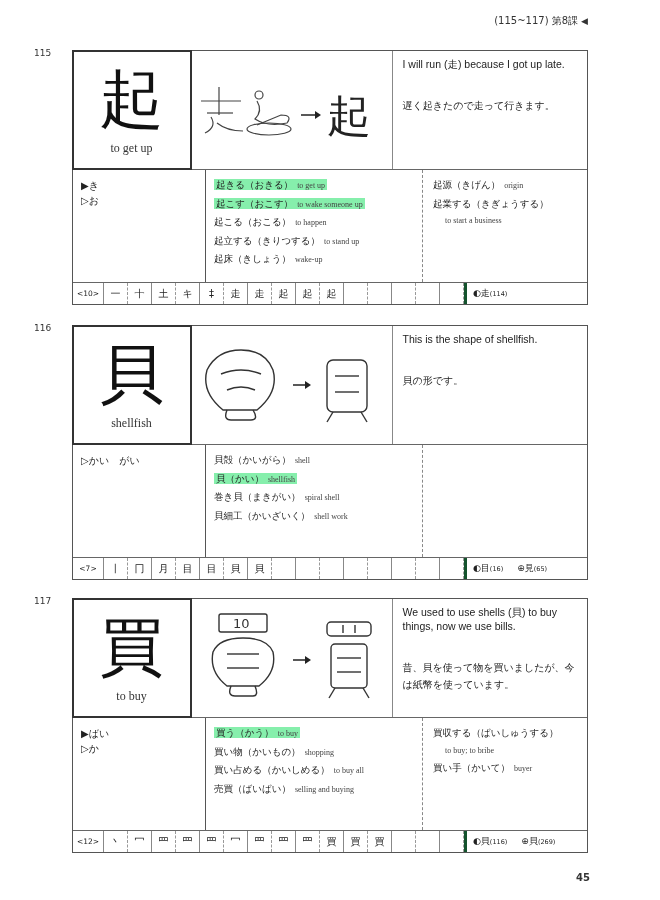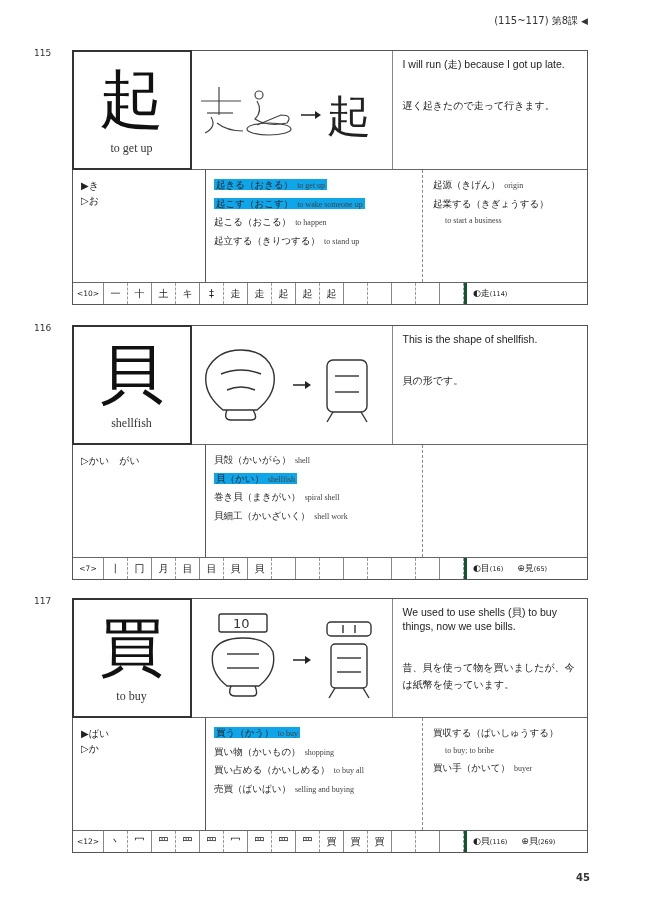--- a/index.html
+++ b/index.html
@@ -15,21 +15,21 @@
   .kanji-box { width:116px; border:2px solid #333; margin:-1.5px 0 -1px -1.5px; display:flex; flex-direction:column; align-items:center; justify-content:center; background:#fff; }
   .kanji-big { font-family:"DejaVu Serif", serif; font-size:64px; line-height:72px; color:#111; }
   .kanji-meaning { font-family:"Liberation Serif", serif; font-size:12px; color:#333; margin-top:6px; }
   .pic { width:200px; border-right:1px solid #888; display:flex; align-items:center; justify-content:center; }
   .expl { flex:1; padding:6px 10px; font-family:"Liberation Sans", sans-serif; font-size:10.5px; line-height:14px; color:#222; }
   .expl .jp { margin-top:26px; font-family:"DejaVu Sans", sans-serif; font-size:10px; line-height:17px; }
   .row-mid { display:flex; height:112px; border-bottom:1px solid #666; }
   .readings { width:116px; border-right:1.5px solid #555; padding:8px 8px; font-size:10px; line-height:15px; }
   .vocab1 { width:200px; border-right:1px dashed #888; padding:6px 8px; font-size:9.5px; line-height:17.5px; }
   .vocab2 { flex:1; padding:6px 10px; font-size:9.5px; line-height:17.5px; }
-  .vocab1 .hl { background:#0ea5e9; padding:0 2px; }
+  .vocab1 .hl { background:#86efac; padding:0 2px; }
   .en { font-family:"Liberation Serif", serif; font-size:8px; color:#444; margin-left:4px; }
   .en-line { font-family:"Liberation Serif", serif; font-size:8px; color:#444; padding-left:12px; }
   .row-strokes { display:flex; height:21px; }
   .cnt { width:30px; font-size:7.5px; display:flex; align-items:center; justify-content:center; border-right:1px solid #888; }
   .cell { width:23px; border-right:1px dashed #999; display:flex; align-items:center; justify-content:center; font-size:10px; color:#222; }
   .cell:nth-child(odd) { border-right-style:solid; border-right-color:#888; }
   .refs { flex:1; border-left:3px solid #14532d; display:flex; align-items:center; padding-left:6px; font-size:9px; gap:14px; }
   .refs small { font-size:6.5px; }
 </style>
 </head>
@@ -73,20 +73,21 @@
     <div class="row-mid">
       <div class="readings">
         <div>▶き</div>
         <div>▷お</div>
       </div>
       <div class="vocab1">
         <div><span class="hl"><span>起きる（おきる）</span><span class="en">to get up</span></span></div>
         <div><span class="hl"><span>起こす（おこす）</span><span class="en">to wake someone up</span></span></div>
         <div><span>起こる（おこる）</span><span class="en">to happen</span></div>
         <div><span>起立する（きりつする）</span><span class="en">to stand up</span></div>
+        <div><span>起床（きしょう）</span><span class="en">wake-up</span></div>
       </div>
       <div class="vocab2">
         <div><span>起源（きげん）</span><span class="en">origin</span></div>
         <div><span>起業する（きぎょうする）</span></div>
         <div class="en-line">to start a business</div>
       </div>
     </div>
     <div class="row-strokes">
       <div class="cnt">&lt;10&gt;</div>
       <div class="cell">一</div>

